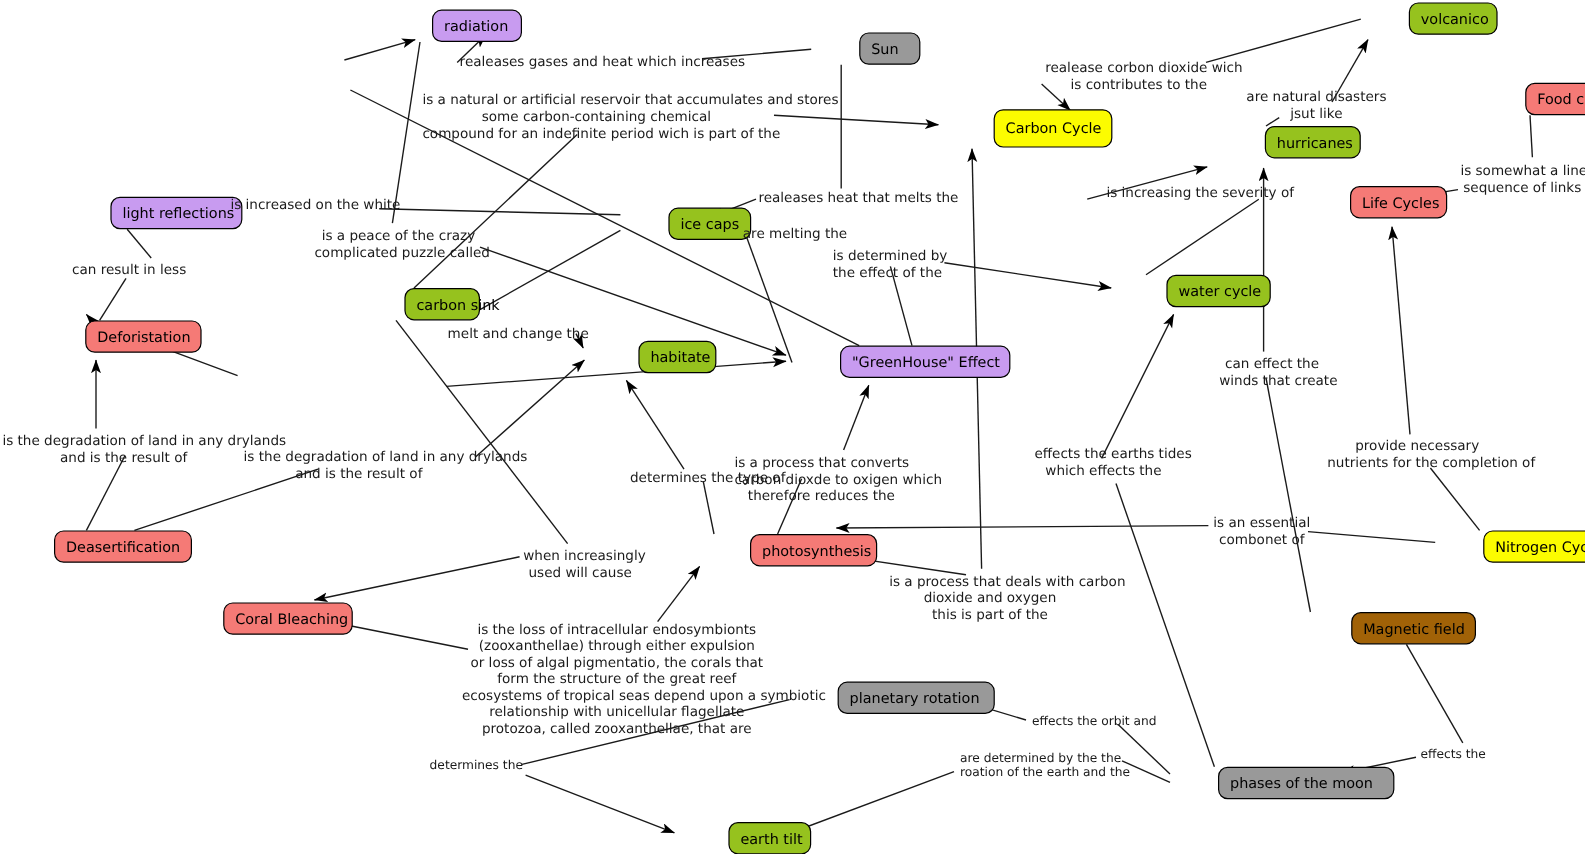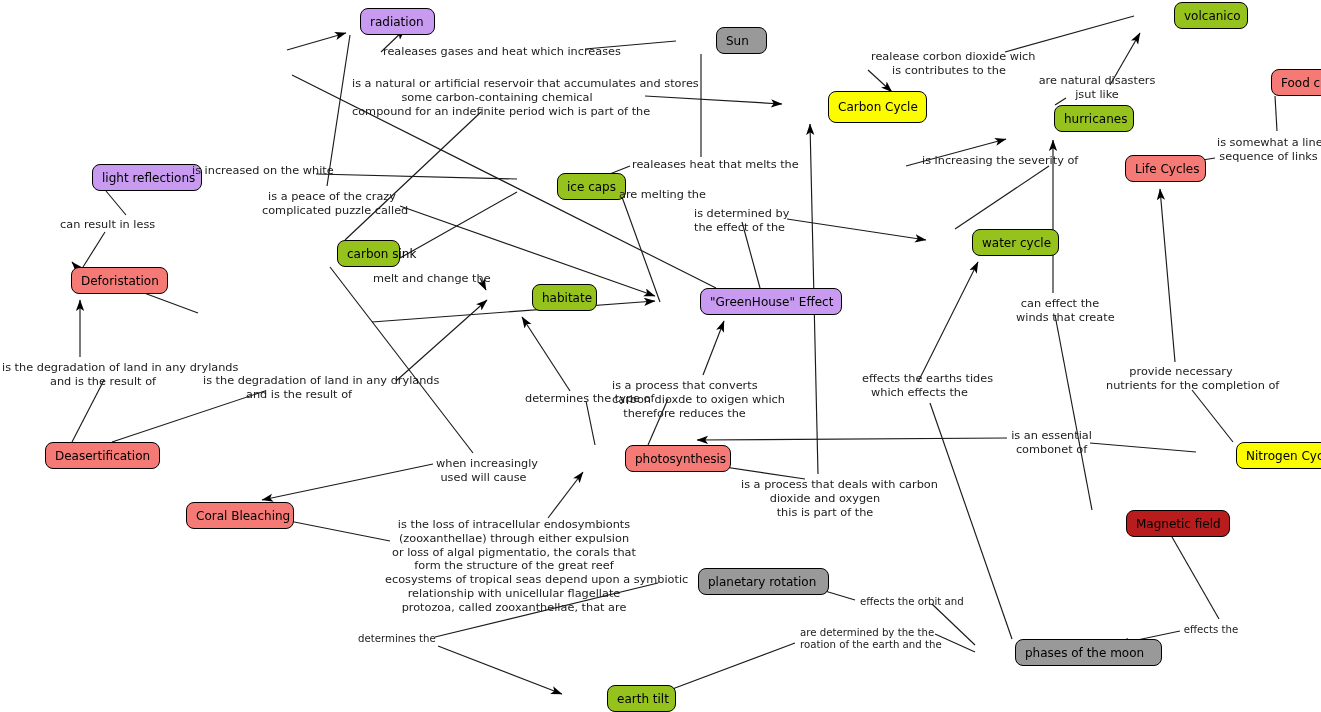--- a/index.html
+++ b/index.html
@@ -183,21 +183,21 @@
     </div>
   <div class="node" id="n-nitrogen-cycle" style="left: 1196px; top: 442px; width: 107px; height: 27px; background: rgb(252, 252, 0);">
       <span>Nitrogen Cycle</span>
     </div>
   <div class="node" id="n-photosynthesis" style="left: 585px; top: 445px; width: 106px; height: 27px; background: rgb(245, 122, 118);">
       <span>photosynthesis</span>
     </div>
   <div class="node" id="n-coral-bleaching" style="left: 146px; top: 502px; width: 108px; height: 27px; background: rgb(245, 122, 118);">
       <span>Coral Bleaching</span>
     </div>
-  <div class="node" id="n-magnetic-field" style="left: 1086px; top: 510px; width: 104px; height: 27px; background: #b91c1c;">
+  <div class="node" id="n-magnetic-field" style="left: 1086px; top: 510px; width: 104px; height: 27px; background: #a16207;">
       <span>Magnetic field</span>
     </div>
   <div class="node" id="n-planetary-rotation" style="left: 658px; top: 568px; width: 131px; height: 27px; background: rgb(153, 153, 153);">
       <span>planetary rotation</span>
     </div>
   <div class="node" id="n-phases-of-the-moon" style="left: 975px; top: 639px; width: 147px; height: 27px; background: rgb(153, 153, 153);">
       <span>phases of the moon</span>
     </div>
   <div class="node" id="n-earth-tilt" style="left: 567px; top: 685px; width: 69px; height: 27px; background: rgb(150, 194, 30);">
       <span>earth tilt</span>

